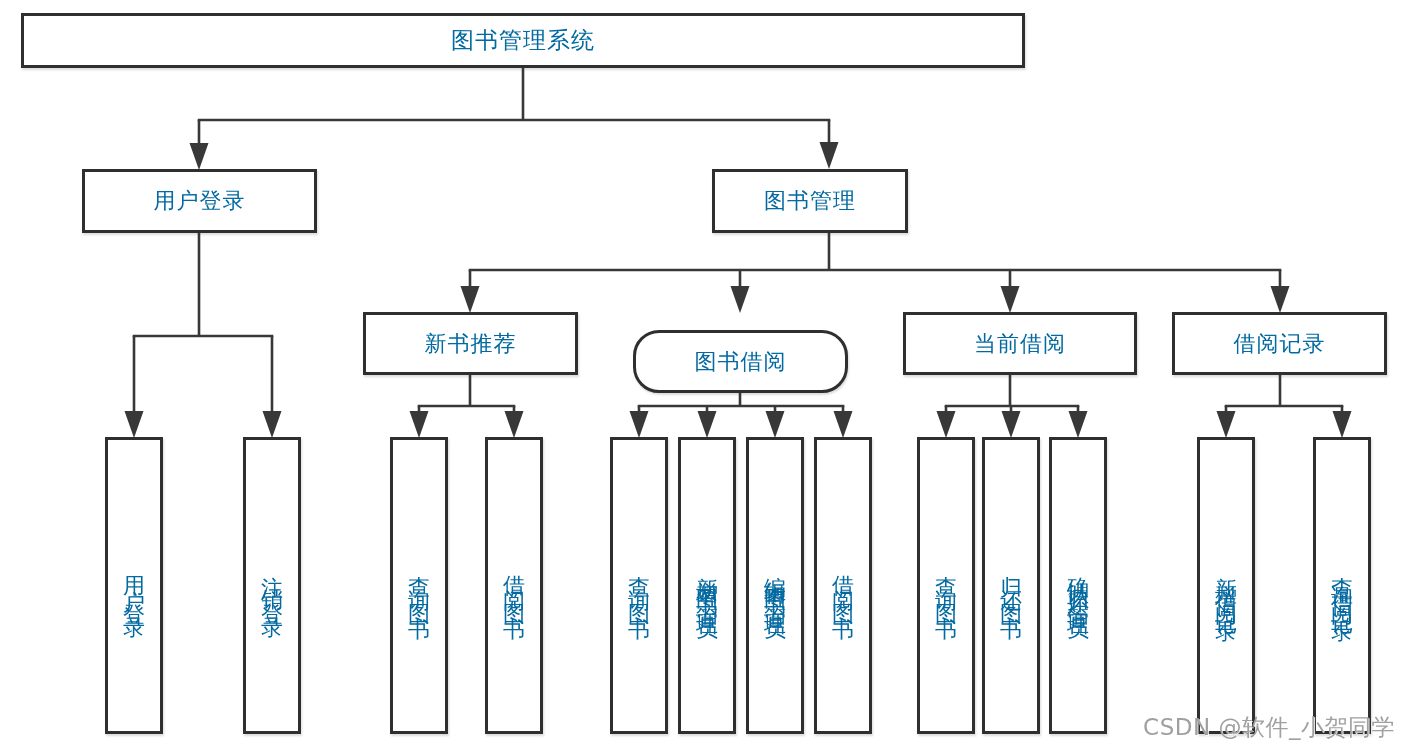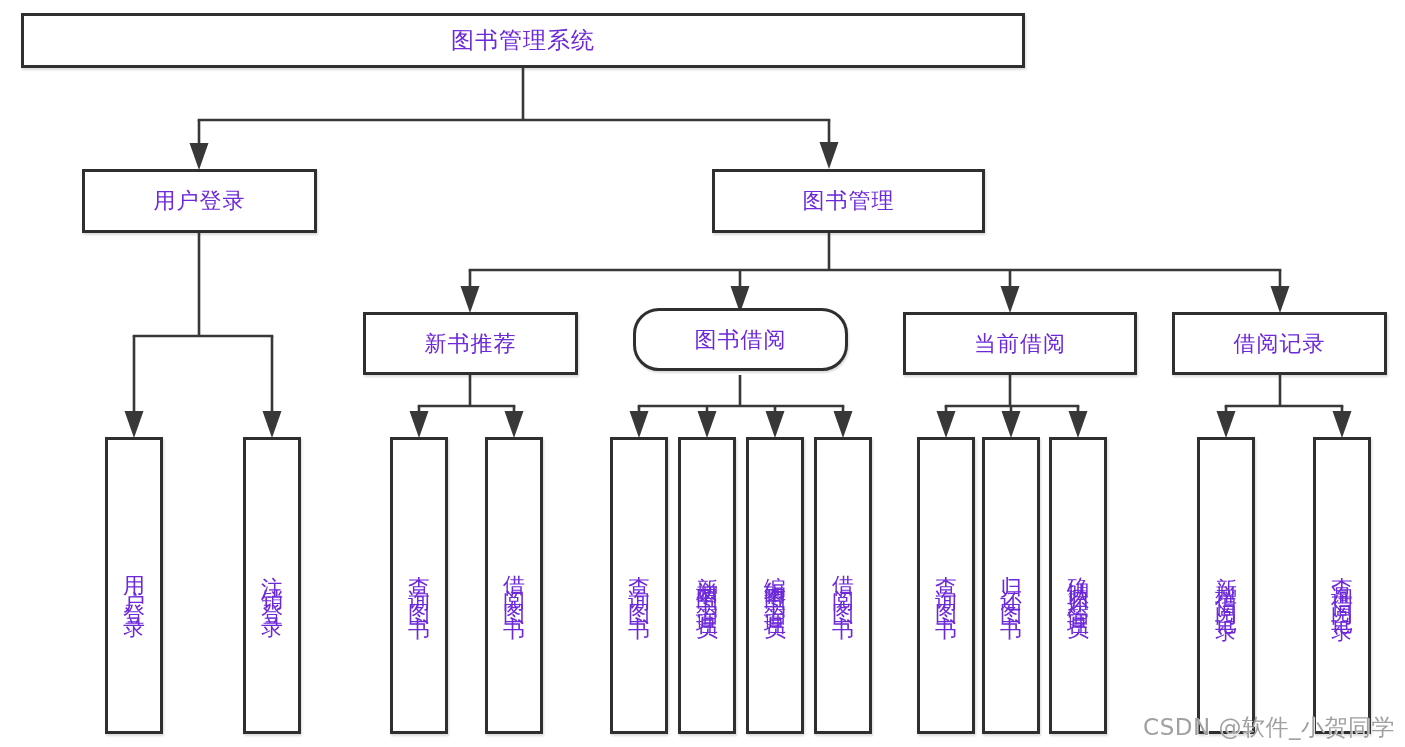--- a/index.html
+++ b/index.html
@@ -14,21 +14,21 @@
     overflow: hidden;
   }
   #wires { position: absolute; left: 0; top: 0; z-index: 1; }
   #wires line { stroke: #383838; stroke-width: 2.6; }
   #wires polygon { fill: #383838; }
   .node {
     position: absolute;
     box-sizing: border-box;
     border: 3px solid #2f2f2f;
     background: #ffffff;
-    color: #6d28d9;
+    color: #0369a1;
     display: flex; align-items: center; justify-content: center;
     z-index: 2;
     box-shadow: 1px 2px 2px rgba(60,60,60,0.18);
     text-align: center;
   }
   .hnode { font-size: 22px; letter-spacing: 1px; }
   .root  { font-size: 23px; }
   .vnode { width: 58px; height: 297px; top: 437px; }
   .vnode span {
     writing-mode: vertical-rl;
@@ -131,28 +131,28 @@
     </g>
   </svg>
 
   <div class="node hnode root" style="left:21px; top:13px; width:1004px; height:55px;">
     <span>图书管理系统</span>
   </div>
 
   <div class="node hnode" style="left:82px; top:169px; width:235px; height:64px;">
     <span>用户登录</span>
   </div>
-  <div class="node hnode" style="left:712px; top:169px; width:273px; height:64px;">
+  <div class="node hnode" style="left:712px; top:169px; width:196px; height:64px;">
     <span>图书管理</span>
   </div>
 
   <div class="node hnode" style="left:363px; top:312px; width:215px; height:63px;">
     <span>新书推荐</span>
   </div>
-  <div class="node hnode" style="left:633px; top:308px; width:215px; height:63px;border-radius:26px;">
+  <div class="node hnode" style="left:633px; top:330px; width:215px; height:63px;border-radius:26px;">
     <span>图书借阅</span>
   </div>
   <div class="node hnode" style="left:903px; top:312px; width:234px; height:63px;">
     <span>当前借阅</span>
   </div>
   <div class="node hnode" style="left:1172px; top:312px; width:215px; height:63px;">
     <span>借阅记录</span>
   </div>
 
   <div class="node vnode ls-lg" style="left:105px;">

